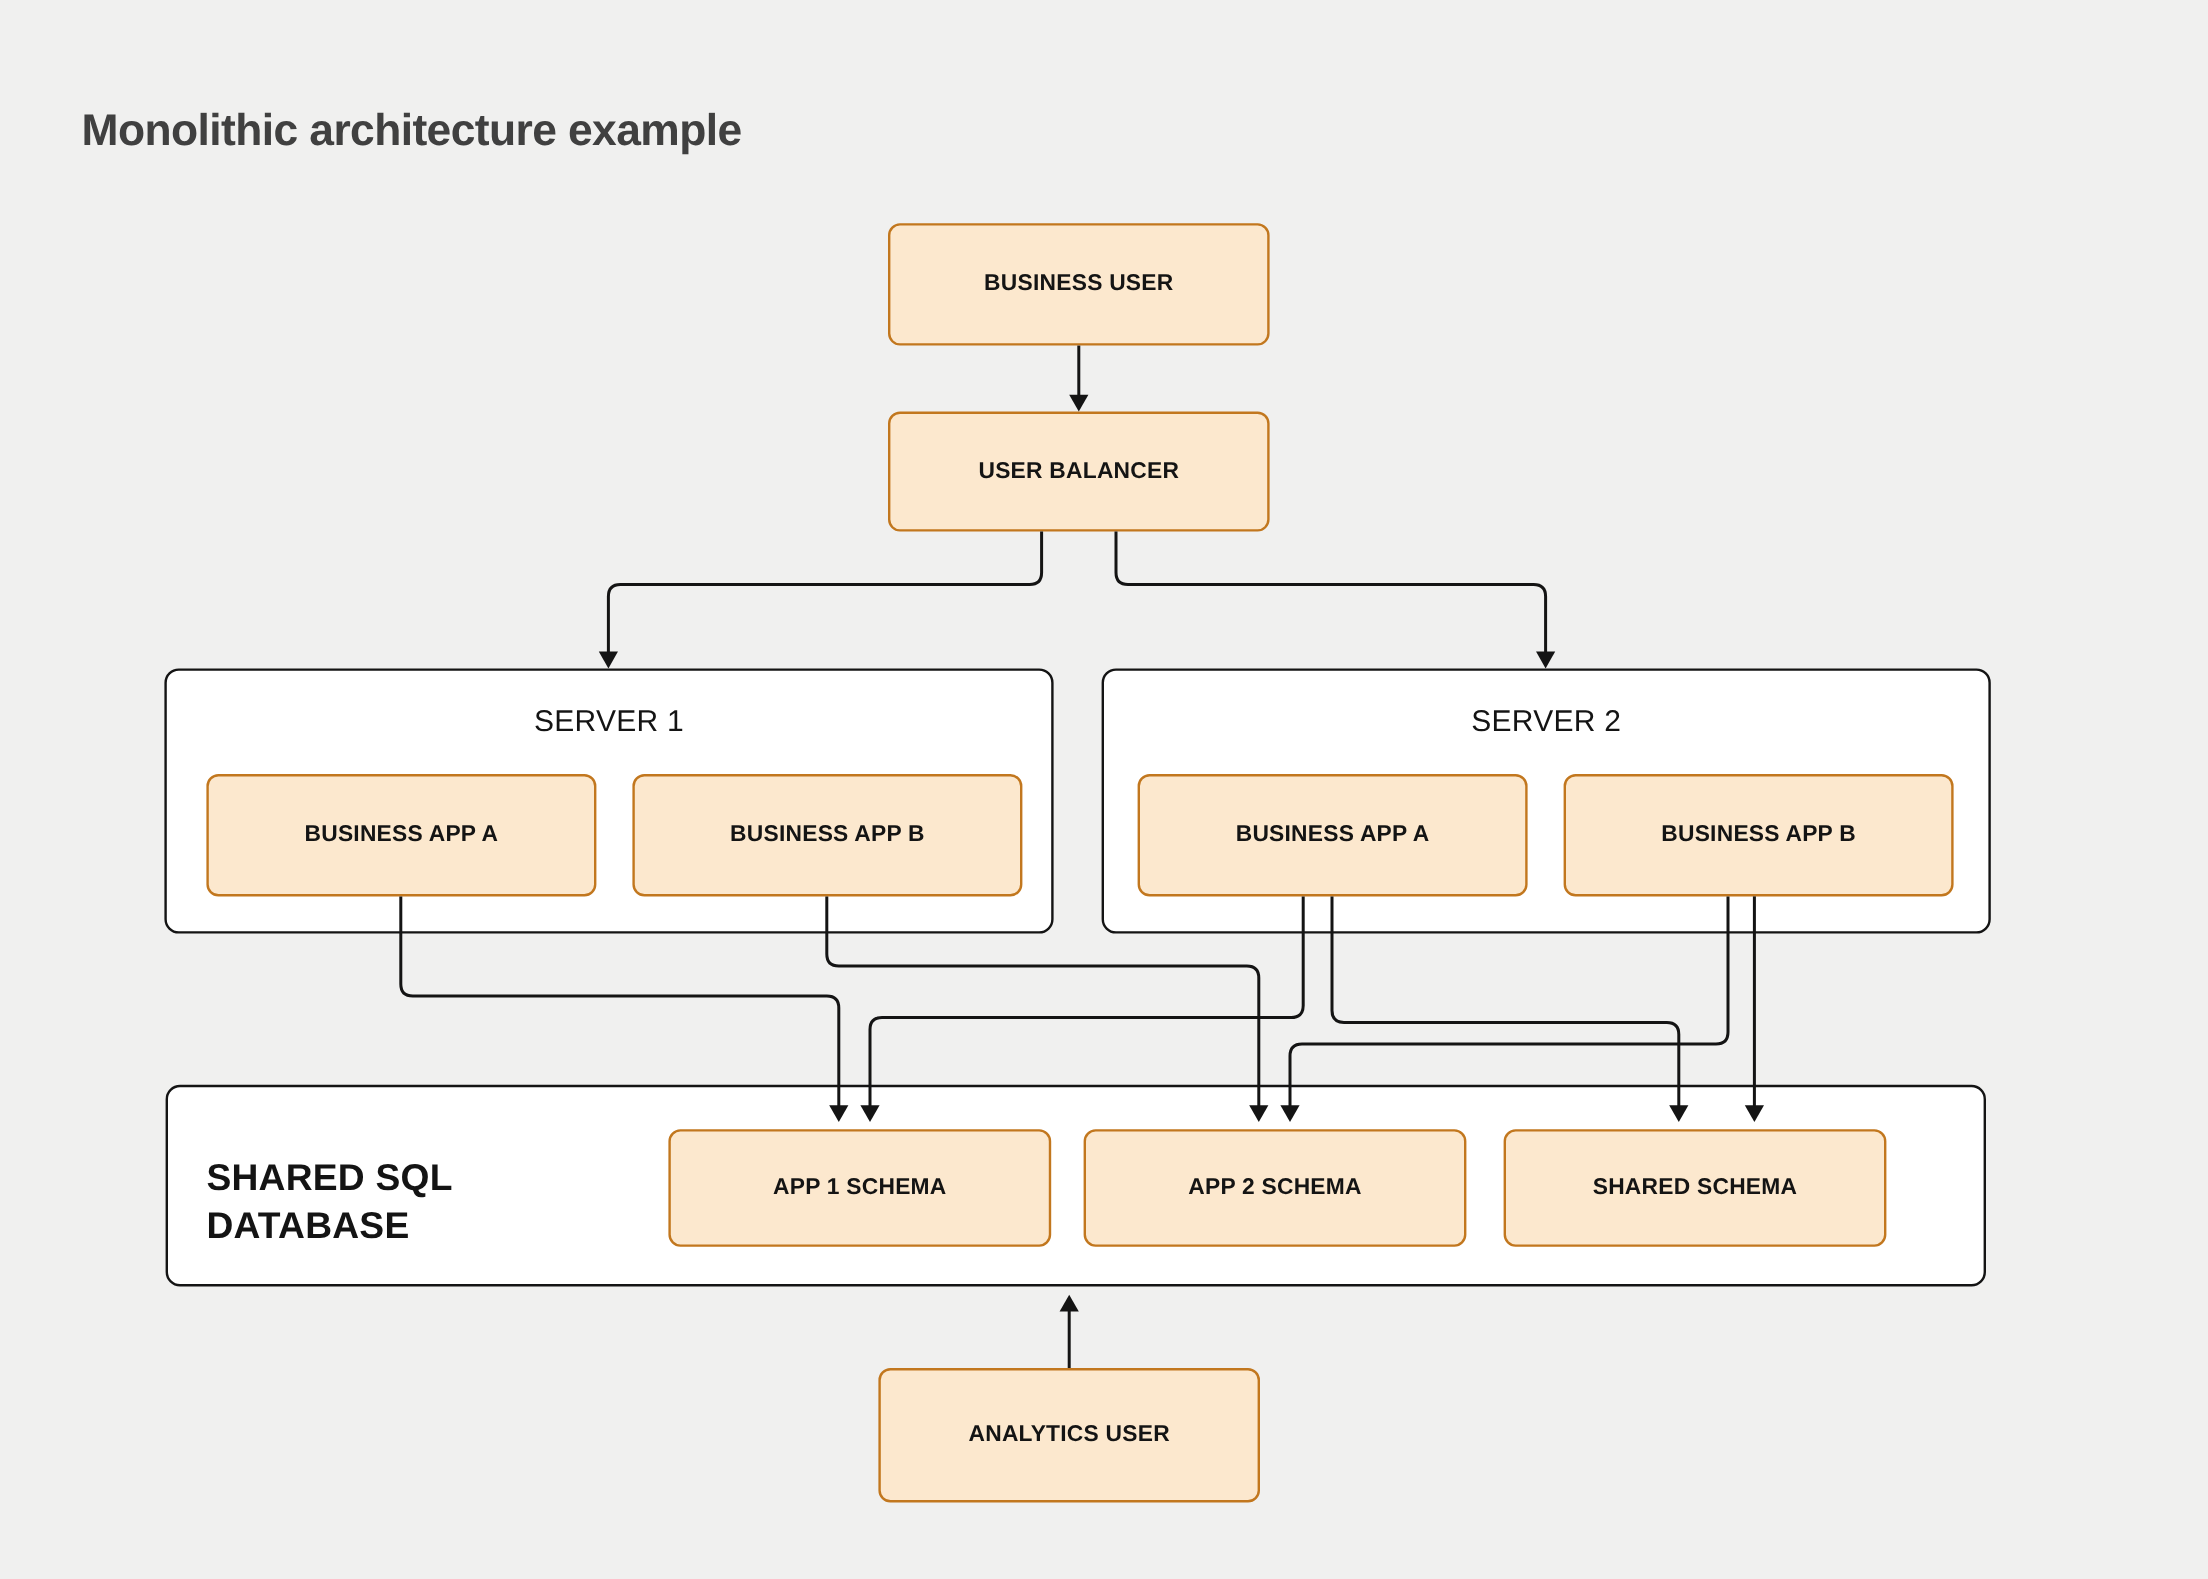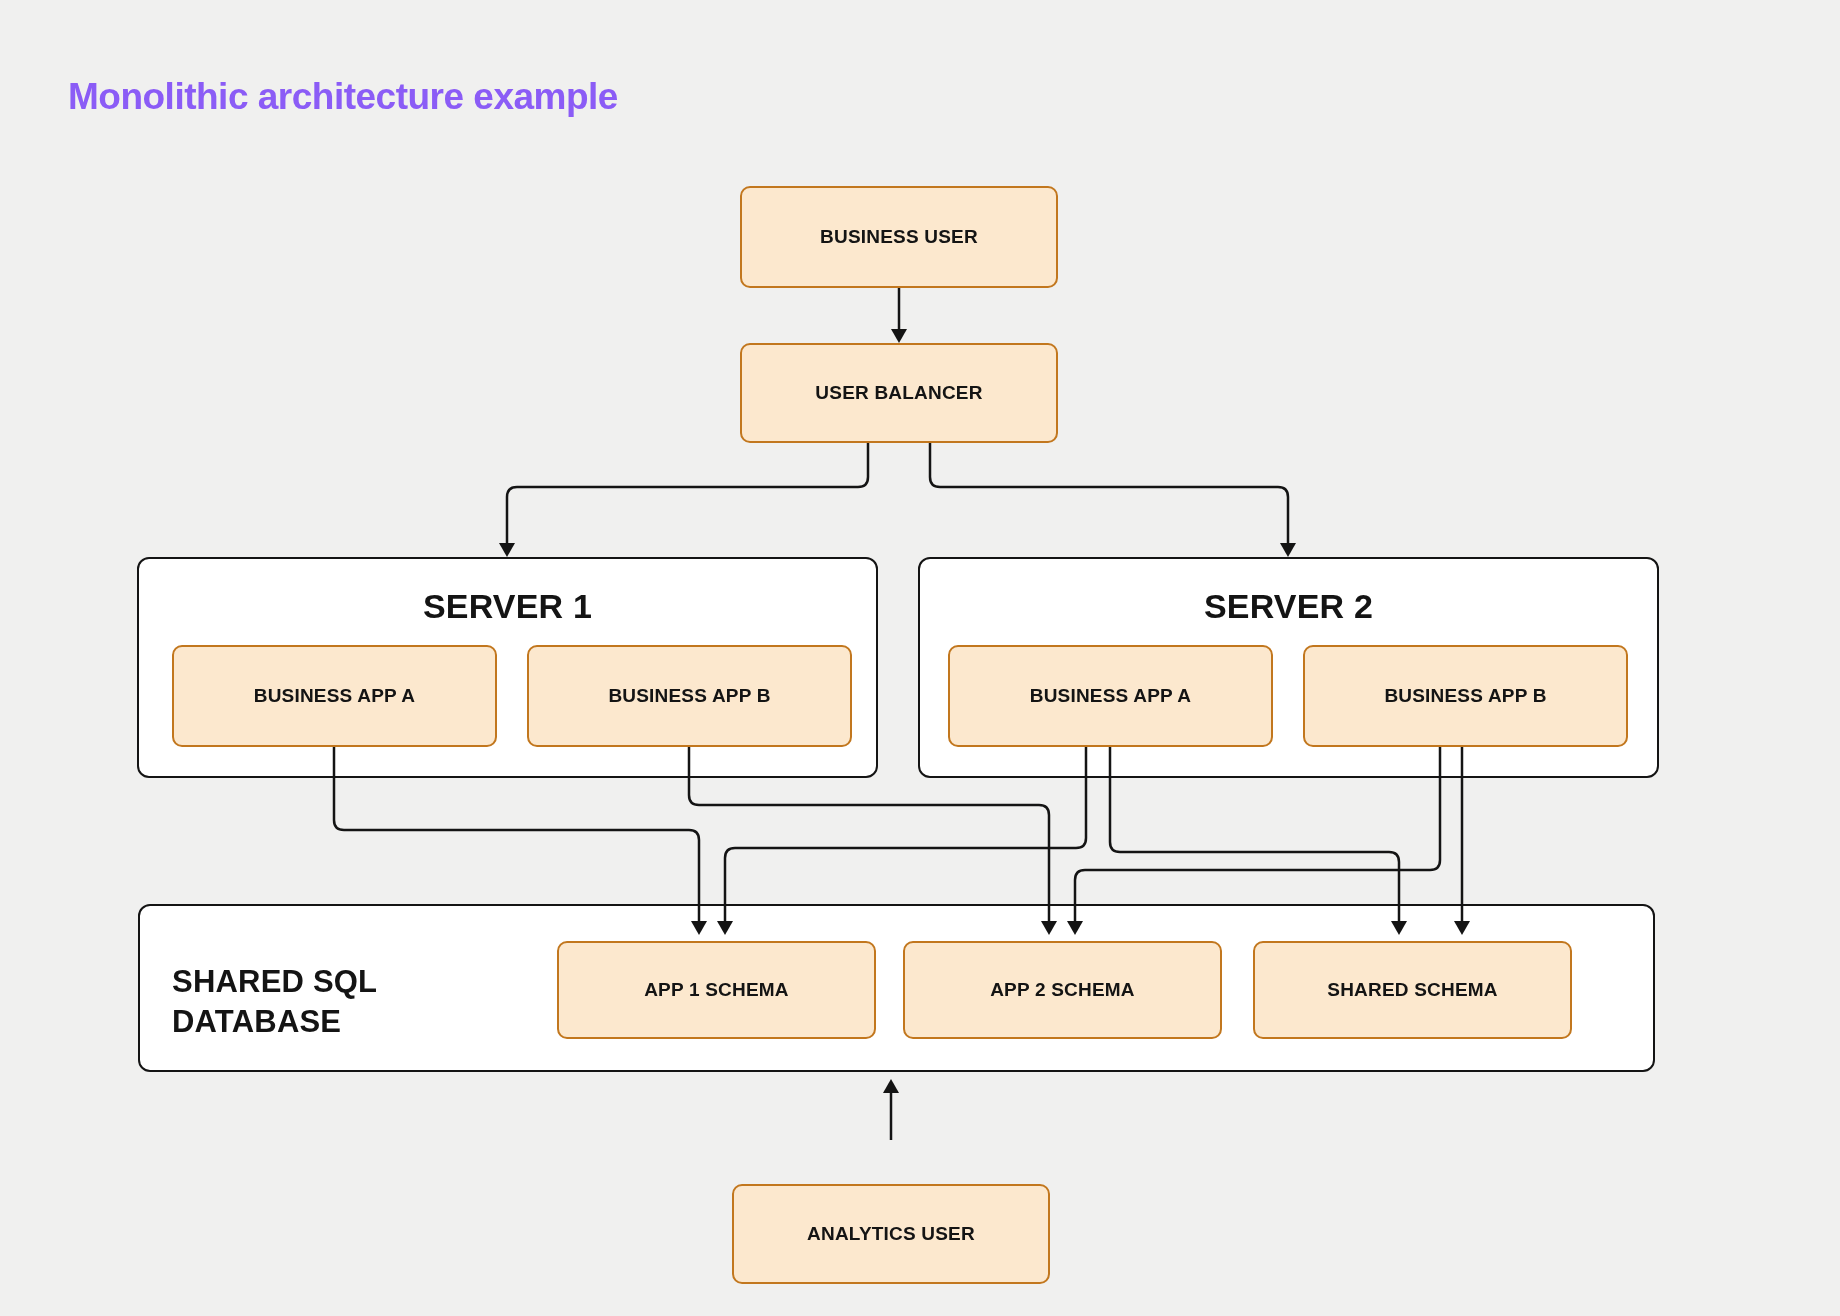--- a/index.html
+++ b/index.html
@@ -11,25 +11,25 @@
   #canvas{
     position:relative;
     width:1840px;
     height:1316px;
     background:#f0f0ef;
     overflow:hidden;
   }
   .page-title{
     position:absolute;
     left:68px;
-    top:76px;
+    top:88px;
     font-size:37px;
     font-weight:700;
     letter-spacing:-0.5px;
-    color:#8b5cf6;
+    color:#404040;
   }
   
   .node{
     position:absolute;
     background:#fce8ce;
     border:2.5px solid #c2771e;
     border-radius:10px;
     display:flex;
     align-items:center;
     justify-content:center;
@@ -47,22 +47,22 @@
     border:2.5px solid #141414;
     border-radius:12px;
     box-sizing:border-box;
   }
   .container-label{
     position:absolute;
     left:0;
     right:0;
     top:28px;
     text-align:center;
-    font-size:34px;
-    font-weight:700;
+    font-size:25px;
+    font-weight:400;
     letter-spacing:0.2px;
     color:#141414;
   }
   .db-label{
     position:absolute;
     left:32px;
     top:56px;
     width:230px;
     font-size:31px;
     font-weight:700;
@@ -129,21 +129,21 @@
   <div class="node" style="left:557px;top:941px;width:319px;height:98px;">
     <span>APP 1 SCHEMA</span>
   </div>
   <div class="node" style="left:903px;top:941px;width:319px;height:98px;text-align:right;">
     <span>APP 2 SCHEMA</span>
   </div>
   <div class="node" style="left:1253px;top:941px;width:319px;height:98px;text-align:center;">
     <span>SHARED SCHEMA</span>
   </div>
 
-  <div class="node" style="left:732px;top:1184px;width:318px;height:100px;">
+  <div class="node" style="left:732px;top:1140px;width:318px;height:112px;">
     <span>ANALYTICS USER</span>
   </div>
 
   <svg id="connector-layer" viewBox="0 0 1840 1316" xmlns="http://www.w3.org/2000/svg">
 
     <g>
       <path d="M899,288 L899,330"></path>
       <polygon points="891,329 907,329 899,343"></polygon>
     </g>
 

